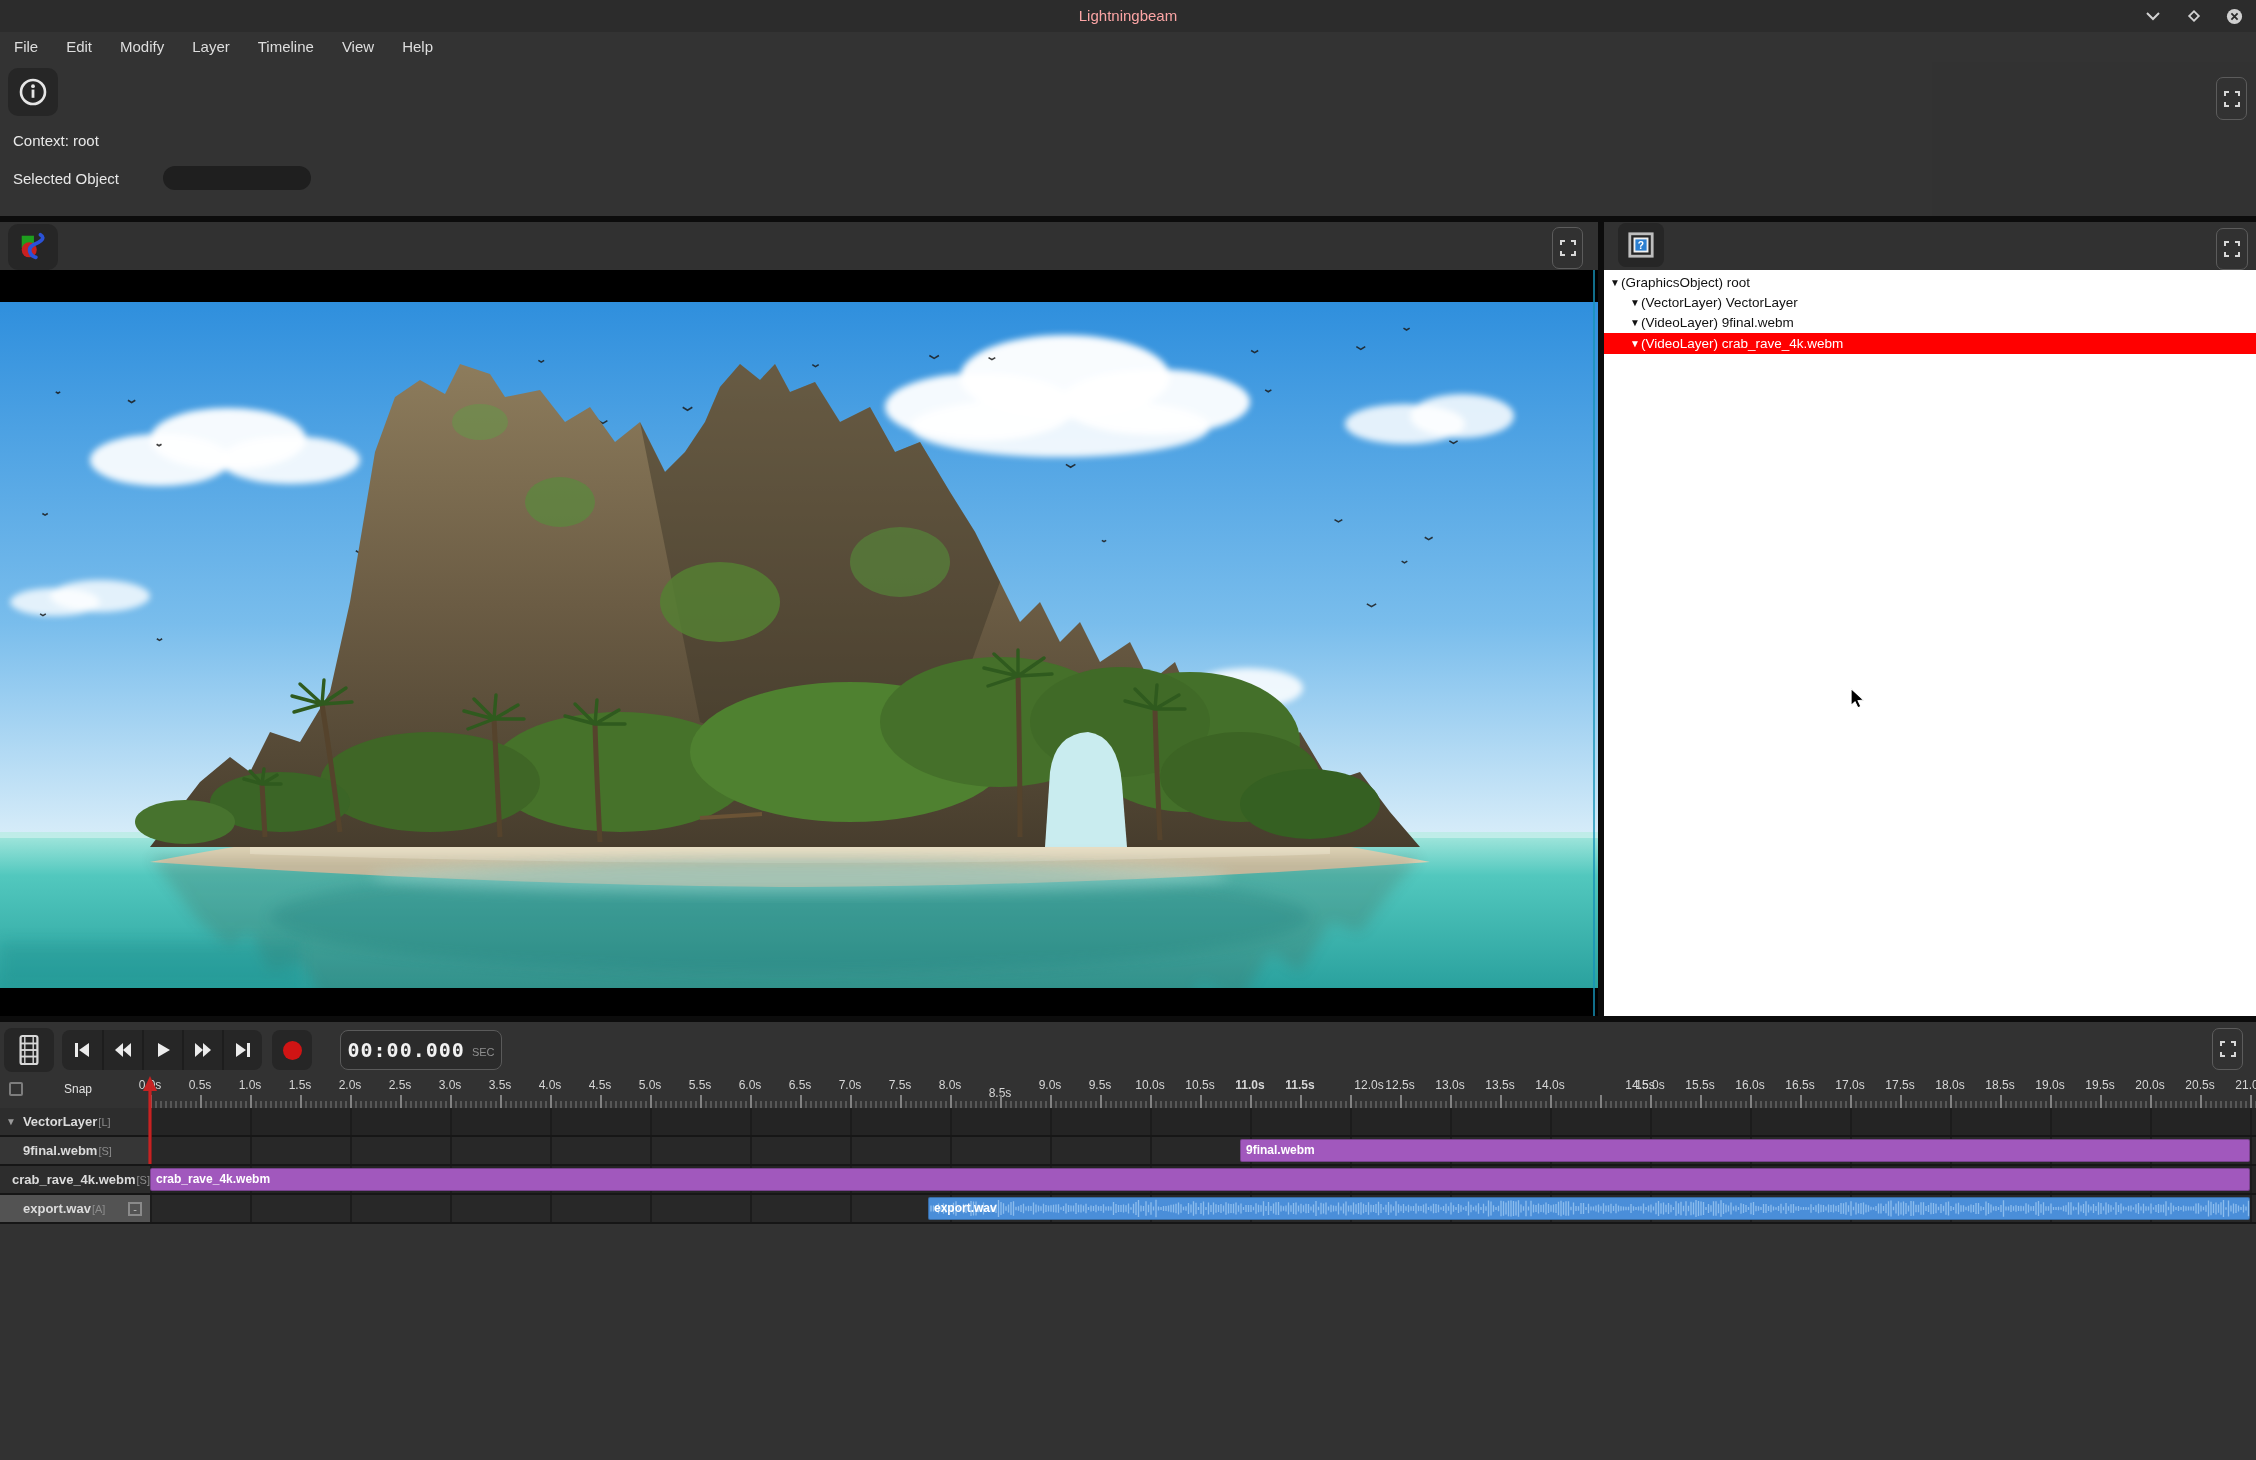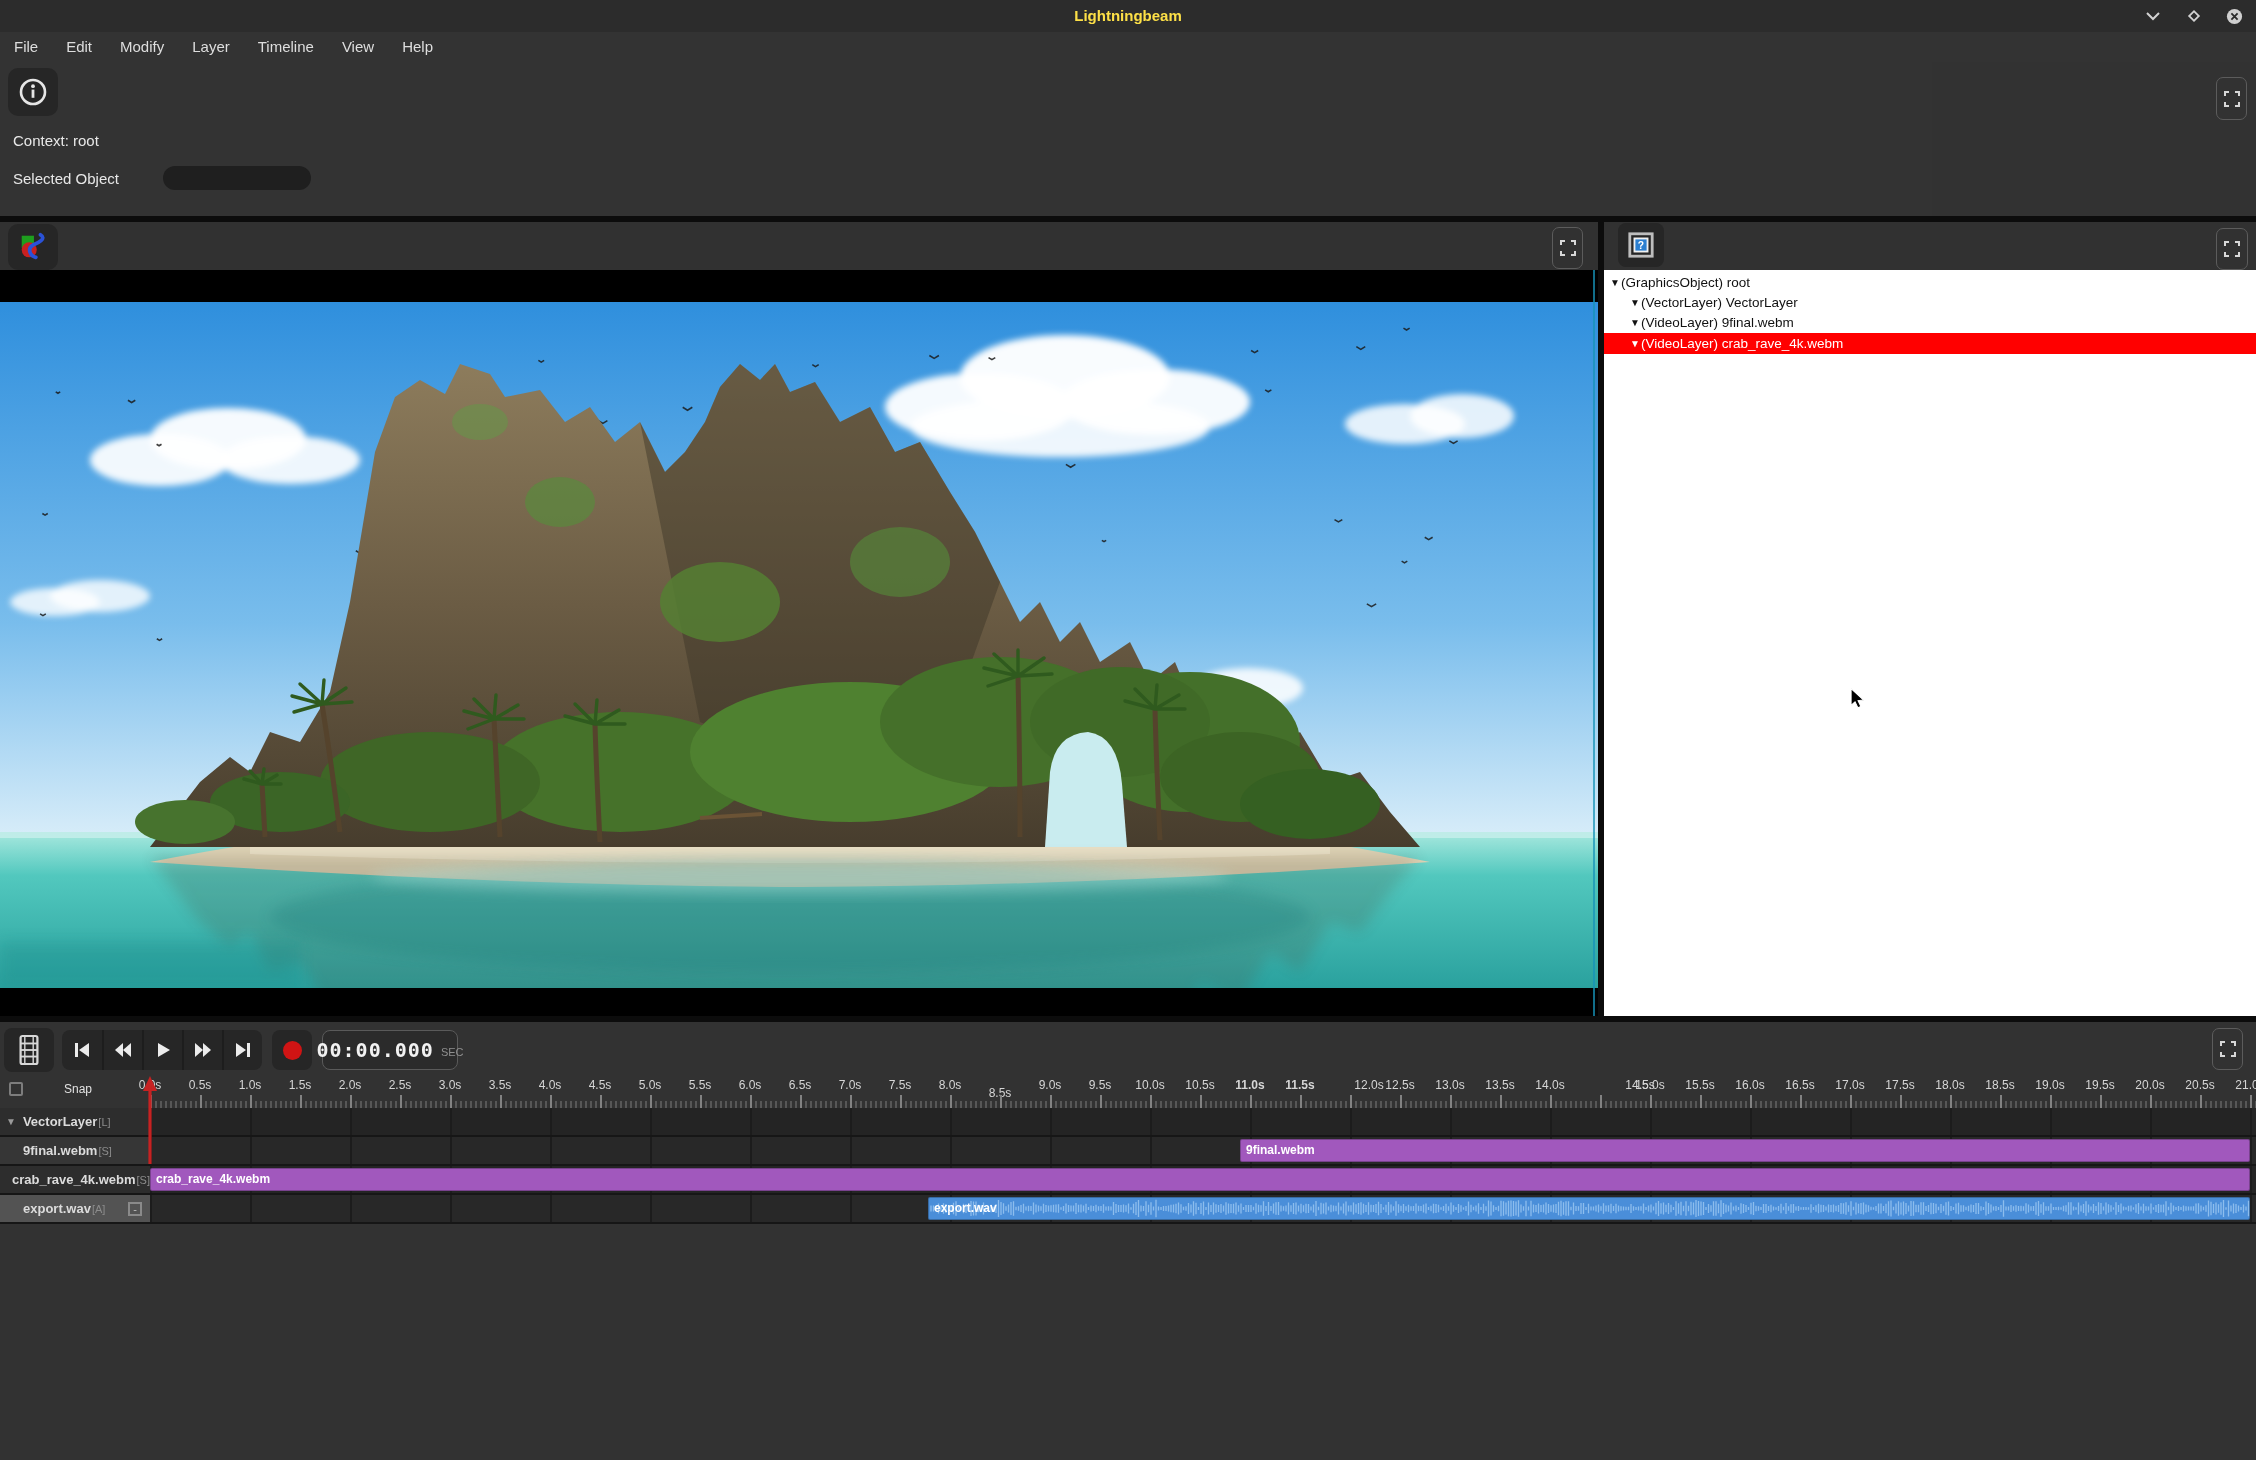--- a/index.html
+++ b/index.html
@@ -4,21 +4,21 @@
 <style>
   * { margin:0; padding:0; box-sizing:border-box; }
   html,body { background:#000; }
   .app {
     position:relative; width:2256px; height:1460px; overflow:hidden;
     background:#323232; font-family:"Liberation Sans",sans-serif; color:#e6e6e6;
   }
   
   .titlebar { position:absolute; left:0; top:0; width:2256px; height:32px; background:#2c2c2c; }
   .titlebar .title { position:absolute; left:0; right:0; top:0; height:32px; line-height:32px;
-    text-align:center; font-size:15px; font-weight:bold; color:#fde047; }
+    text-align:center; font-size:15px; font-weight:normal; color:#fca5a5; }
   .winbtn { position:absolute; top:5px; width:24px; height:22px; display:flex; align-items:center; justify-content:center; cursor:default; }
   
   .menubar { position:absolute; left:0; top:32px; width:2256px; height:30px; background:#333333;
     display:flex; align-items:center; padding-left:0; }
   .menubar .mitem { padding:0 14px; font-size:15px; color:#dedede; line-height:30px; }
   
   .panel-tab { position:absolute; width:50px; height:48px; background:#262626; border-radius:10px;
     display:flex; align-items:center; justify-content:center; }
   .fsbtn { position:absolute; width:31px; height:42px; border:1px solid #5c5c5c; border-radius:7px;
     display:flex; align-items:center; justify-content:center; background:transparent; }
@@ -54,21 +54,21 @@
   
   .timeline-panel { position:absolute; left:0; top:1022px; width:2256px; height:438px; background:#323232; }
   .timeline-panel .panel-tab { left:4px; top:6px; height:44px; border-radius:8px; }
   .timeline-panel .fsbtn { left:2212px; top:6px; }
   .transport { position:absolute; left:62px; top:8px; height:40px; display:flex; background:#262626; border-radius:8px; overflow:hidden; }
   .tbtn { width:40px; height:40px; display:flex; align-items:center; justify-content:center; }
   .tbtn + .tbtn { border-left:2px solid #1d1d1d; }
   .recbtn { position:absolute; left:272px; top:8px; width:40px; height:40px; background:#262626; border-radius:8px;
     display:flex; align-items:center; justify-content:center; }
   .recdot { width:19px; height:19px; border-radius:50%; background:#d01414; }
-  .timecode { position:absolute; left:322px; top:8px; width:136px; height:40px; background:#2b2b2b;
+  .timecode { position:absolute; left:340px; top:8px; width:162px; height:40px; background:#2b2b2b;
     border:1px solid #5a5a5a; border-radius:8px; display:flex; align-items:center; justify-content:center; }
   .timecode .tval { font-family:"DejaVu Sans Mono",monospace; font-weight:bold; font-size:20px; color:#f2f2f2; letter-spacing:1px; }
   .timecode .tunit { font-size:11px; color:#8f8f8f; margin-left:7px; margin-top:4px; }
   
   .ruler { position:absolute; left:0; top:54px; width:2256px; height:32px; }
   .snapbox { position:absolute; left:9px; top:6px; width:14px; height:14px; border:2px solid #7d7d7d; border-radius:2px; }
   .snaplabel { position:absolute; left:30px; top:6px; font-size:12px; color:#e2e2e2;margin-left:34px; }
   .rlabel { position:absolute; top:2px; transform:translateX(-50%); font-size:12px; color:#d6d6d6; white-space:nowrap; }
   .ticks { position:absolute; left:150px; top:19px; width:2106px; height:13px;
     background-image:

